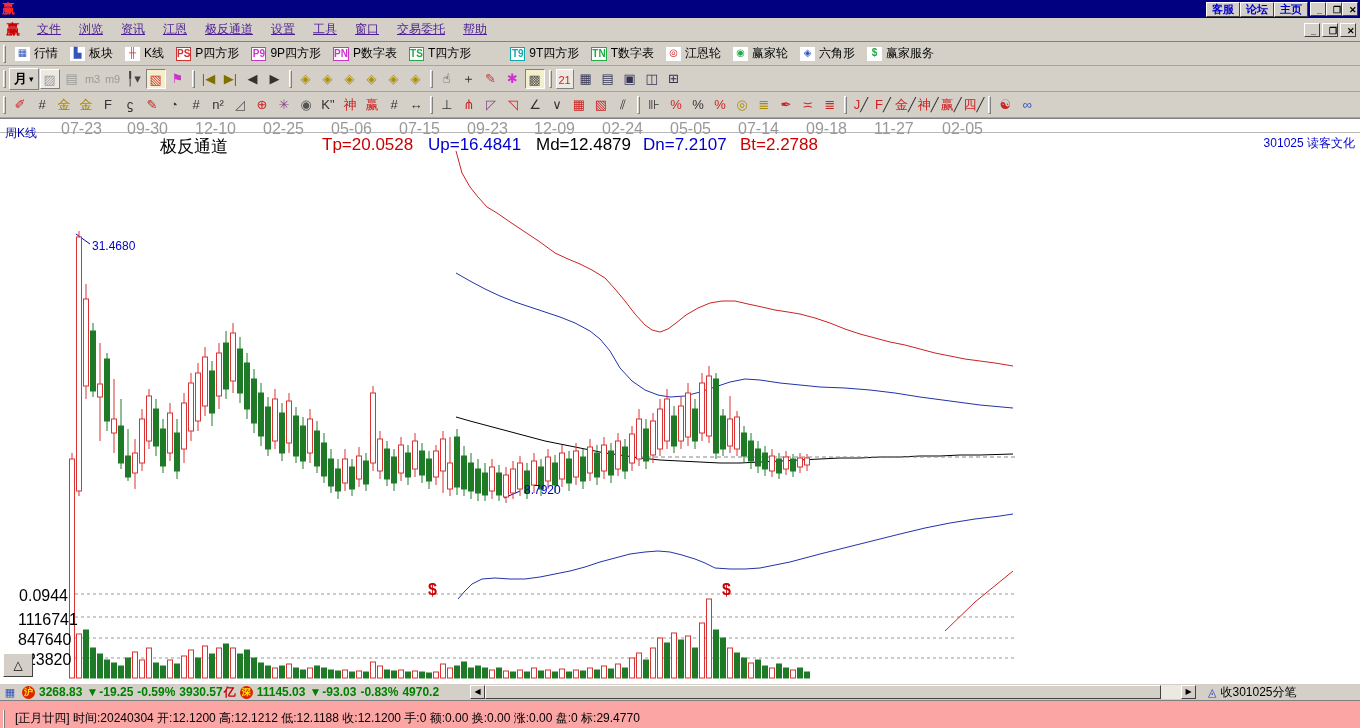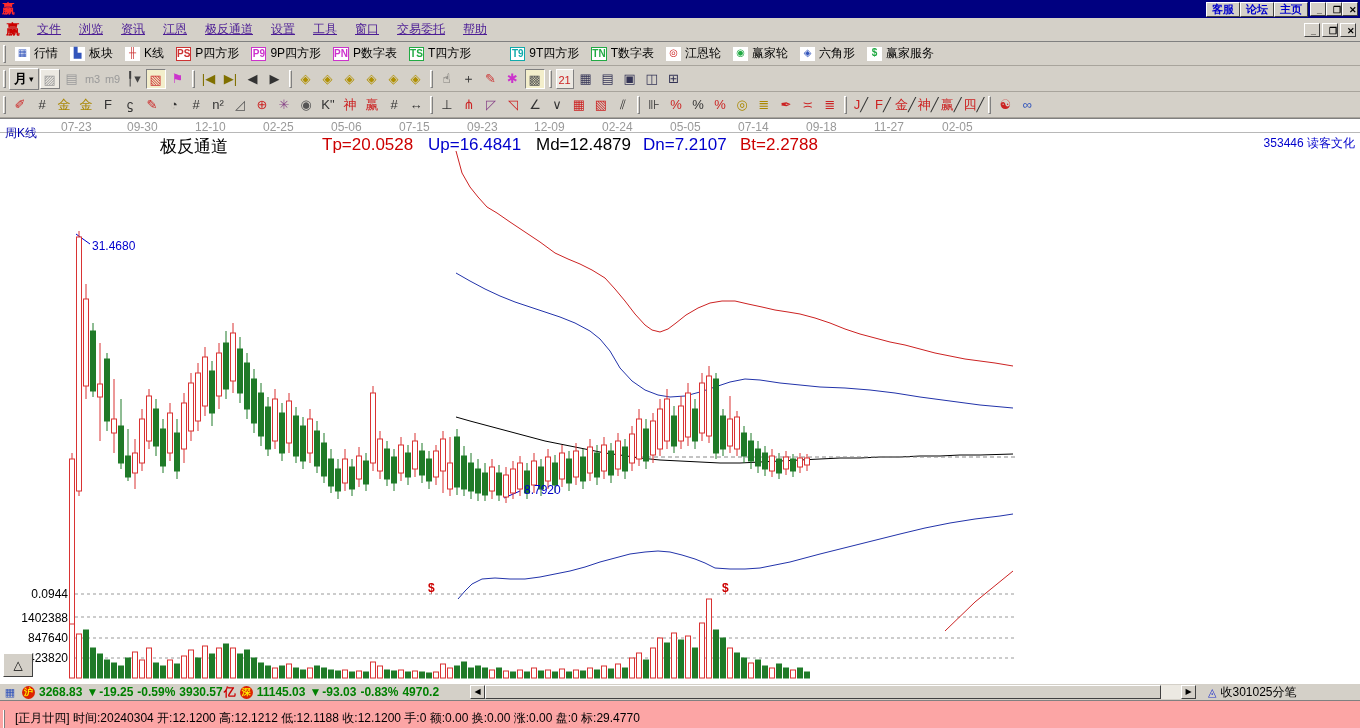--- a/index.html
+++ b/index.html
@@ -28,21 +28,21 @@
   .ico{display:inline-block;min-width:20px;height:20px;line-height:20px;text-align:center;
     font-size:13px;margin:0 1px;}
   .ico.small{min-width:18px;font-size:11px;}
   .ico.active{background:#f3eecb;border:1px solid;border-color:#808080 #fff #fff #808080;}
   .ico.framed{border:1px solid;border-color:#fff #808080 #808080 #fff;background:#ece9e2;}
   .monthbtn{display:flex;align-items:center;border:1px solid;border-color:#fff #808080 #808080 #fff;
     padding:1px 4px;font-weight:bold;font-size:13px;background:#d4d0c8;}
   .chart{position:absolute;left:0;top:118px;width:1360px;height:565px;background:#ffffff;
     border-top:1px solid #808080;}
   .chart svg{position:absolute;left:0;top:0;}
-  .olabel{position:absolute;font-size:12px;white-space:nowrap;}
+  .olabel{position:absolute;font-size:16px;white-space:nowrap;}
   .dates{color:#999999;}
   .axisline{position:absolute;left:0;top:13px;width:1360px;height:1px;background:#b8b8b8;}
   .ind{font-size:17px;}
   .vollbl{width:50px;text-align:right;color:#000;}
   .tribtn{position:absolute;left:3px;top:534px;width:30px;height:24px;background:#d4d0c8;
     border:1px solid;border-color:#fff #404040 #404040 #fff;font-size:12px;text-align:center;line-height:22px;}
   .indexbar{position:absolute;left:0;top:683px;width:1360px;height:17px;background:#d4d0c8;
     display:flex;align-items:center;font-size:12px;border-top:1px solid #fff;}
   .mkt{display:flex;align-items:center;gap:4px;white-space:nowrap;overflow:hidden;width:470px;padding-left:2px;}
   .circle{display:inline-block;width:13px;height:13px;border-radius:50%;background:#dd2200;color:#ffee00;
@@ -246,21 +246,21 @@
       <span class="ico" style="color: rgb(51, 85, 187);"><span>∞</span></span>
     </span>
 </div>
 
 <div class="chart">
   <div class="axisline"></div>
   <span class="olabel" style="left:5px;top:6px;color:#0000aa;font-size:12px;">周K线</span>
   <span id="date-labels"><span class="olabel dates" style="left: 61px; top: 1px;">07-23</span><span class="olabel dates" style="left: 127px; top: 1px;">09-30</span><span class="olabel dates" style="left: 195px; top: 1px;">12-10</span><span class="olabel dates" style="left: 263px; top: 1px;">02-25</span><span class="olabel dates" style="left: 331px; top: 1px;">05-06</span><span class="olabel dates" style="left: 399px; top: 1px;">07-15</span><span class="olabel dates" style="left: 467px; top: 1px;">09-23</span><span class="olabel dates" style="left: 534px; top: 1px;">12-09</span><span class="olabel dates" style="left: 602px; top: 1px;">02-24</span><span class="olabel dates" style="left: 670px; top: 1px;">05-05</span><span class="olabel dates" style="left: 738px; top: 1px;">07-14</span><span class="olabel dates" style="left: 806px; top: 1px;">09-18</span><span class="olabel dates" style="left: 874px; top: 1px;">11-27</span><span class="olabel dates" style="left: 942px; top: 1px;">02-05</span></span>
   <span class="olabel ind" style="left:160px;top:16px;color:#000;">极反通道</span>
   <span id="indicator-params"><span class="olabel ind" style="color: rgb(204, 0, 0); left: 322px; top: 16px;">Tp=20.0528</span><span class="olabel ind" style="color: rgb(0, 0, 204); left: 428px; top: 16px;">Up=16.4841</span><span class="olabel ind" style="color: rgb(0, 0, 0); left: 536px; top: 16px;">Md=12.4879</span><span class="olabel ind" style="color: rgb(0, 0, 204); left: 643px; top: 16px;">Dn=7.2107</span><span class="olabel ind" style="color: rgb(204, 0, 0); left: 740px; top: 16px;">Bt=2.2788</span></span>
-  <span class="olabel" style="right:5px;top:16px;color:#0000cc;font-size:12px;">353446 读客文化</span>
+  <span class="olabel" style="right:5px;top:16px;color:#0000cc;font-size:12px;">301025 读客文化</span>
 
   <svg id="chart-svg" width="1360" height="565" viewBox="0 118 1360 565">
       <line x1="75" y1="593" x2="1015" y2="593" stroke="#999999" stroke-dasharray="3,3"></line>
       <line x1="75" y1="616" x2="1015" y2="616" stroke="#999999" stroke-dasharray="3,3"></line>
       <line x1="75" y1="637" x2="1015" y2="637" stroke="#999999" stroke-dasharray="3,3"></line>
       <line x1="75" y1="657" x2="1015" y2="657" stroke="#999999" stroke-dasharray="3,3"></line>
       <polyline points="456,150 462,172 470,186 478,196 487,206 497,212 510,221 525,231 540,241 555,252 568,258 580,263 592,269 605,277 615,288 625,300 635,313 645,324 652,329 660,331 668,328 676,322 686,314 698,307 710,302 722,300 735,300 748,303 762,306 775,309 788,311 800,313 815,317 830,322 845,328 860,333 875,337 890,341 905,344 920,348 935,352 950,355 965,358 980,360 995,362 1013,365" fill="none" stroke="#cc2222" stroke-width="1"></polyline>
       <polyline points="456,272 470,280 485,288 500,295 515,301 530,306 545,311 560,316 575,322 590,330 600,338 610,350 620,367 632,380 645,389 658,394 670,396 685,395 700,391 715,386 730,381 745,378 760,379 780,382 800,384 820,386 845,387 870,389 895,392 920,396 950,400 980,404 1013,407" fill="none" stroke="#2233aa" stroke-width="1"></polyline>
       <polyline points="456,416 470,420 485,424 500,428 515,432 530,436 545,440 560,443 575,446 590,449 605,452 620,454 640,457 660,459 680,460 700,461 720,462 740,462 760,461 780,460 800,459 820,458 840,457 860,457 880,456 900,456 920,455 940,455 960,454 980,454 1013,453" fill="none" stroke="#000000" stroke-width="1"></polyline>
       <polyline points="640,456 1015,456" fill="none" stroke="#888" stroke-width="1" stroke-dasharray="4,3"></polyline>
@@ -584,21 +584,21 @@
       <rect x="776.5" y="663" width="5" height="14" fill="#1f7a28" stroke="#1f7a28"></rect>
       <rect x="783.5" y="667" width="5" height="10" fill="#1f7a28" stroke="#1f7a28"></rect>
       <rect x="790.5" y="669" width="5" height="8" fill="#ffffff" stroke="#d93333"></rect>
       <rect x="797.5" y="667" width="5" height="10" fill="#1f7a28" stroke="#1f7a28"></rect>
       <rect x="804.5" y="671" width="5" height="6" fill="#1f7a28" stroke="#1f7a28"></rect>
     </svg>
 
   <span class="olabel" style="left:92px;top:120px;color:#0000cc;font-size:12px;">31.4680</span>
   <span class="olabel" style="left:524px;top:364px;color:#0000cc;font-size:12px;">8.7920</span>
   <span class="olabel vollbl" style="left:18px;top:468px;">0.0944</span>
-  <span id="volume-ticks"><span class="olabel vollbl" style="left: 18px; top: 492px;">1402388</span><span class="olabel vollbl" style="left: 18px; top: 512px;">847640</span><span class="olabel vollbl" style="left: 18px; top: 532px;">423820</span></span>
+  <span id="volume-ticks"><span class="olabel vollbl" style="left: 18px; top: 492px;">1116741</span><span class="olabel vollbl" style="left: 18px; top: 512px;">847640</span><span class="olabel vollbl" style="left: 18px; top: 532px;">423820</span></span>
   <span class="olabel" style="left:428px;top:462px;color:#cc0000;font-weight:bold;">$</span>
   <span class="olabel" style="left:722px;top:462px;color:#cc0000;font-weight:bold;">$</span>
   <div class="tribtn">△</div>
 </div>
 
 <div class="indexbar">
   <div class="mkt">
     <span class="ico small" style="min-width:14px;height:13px;line-height:13px;color:#3355bb;">▦</span>
     <span class="circle">沪</span>
     <span class="green">3268.83</span>

